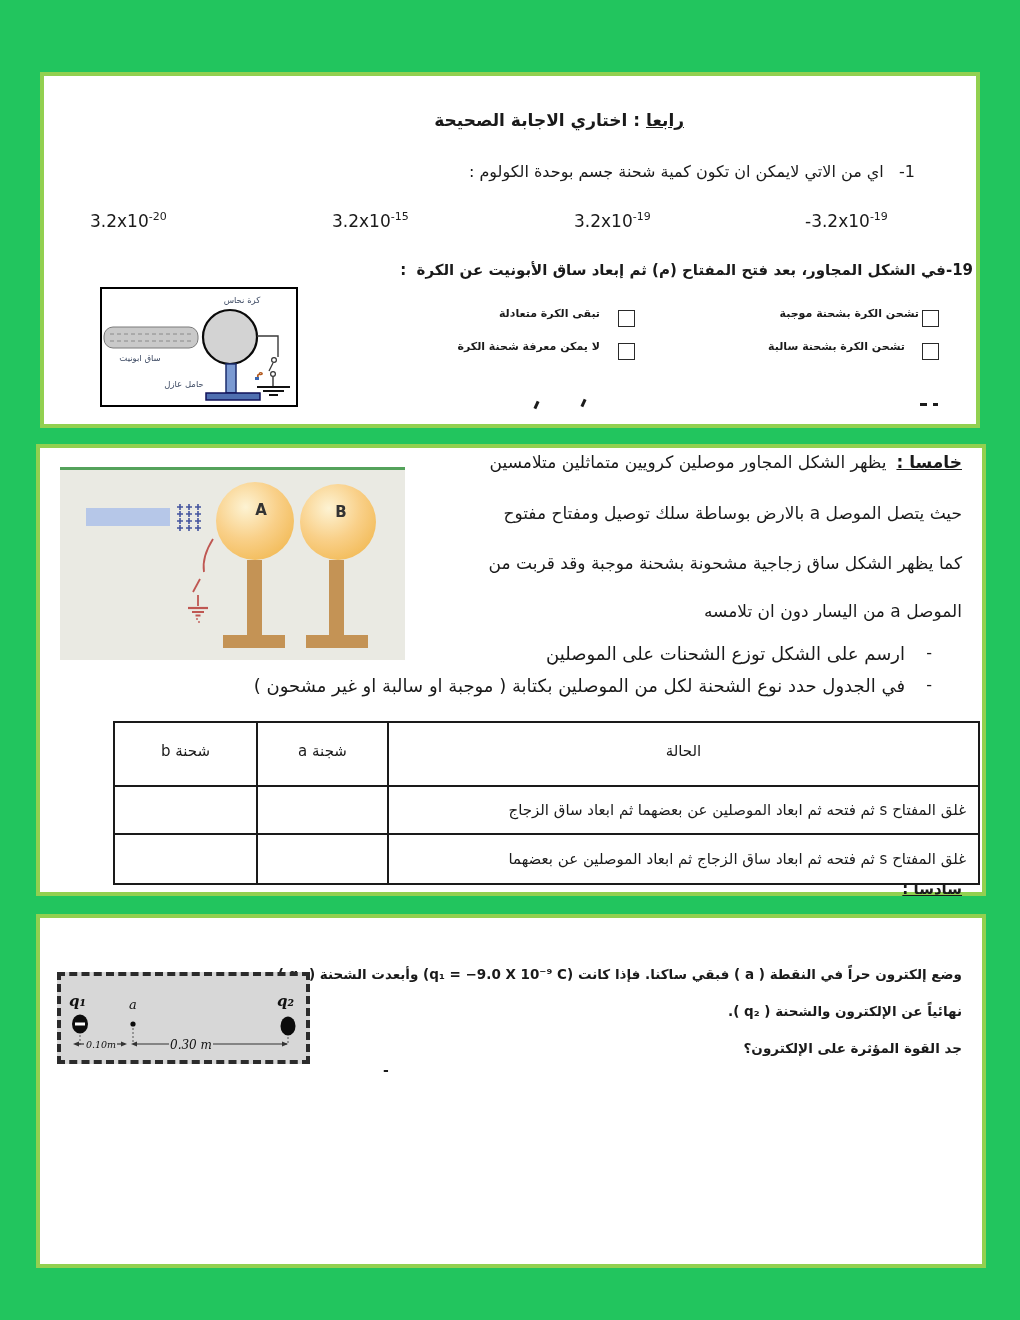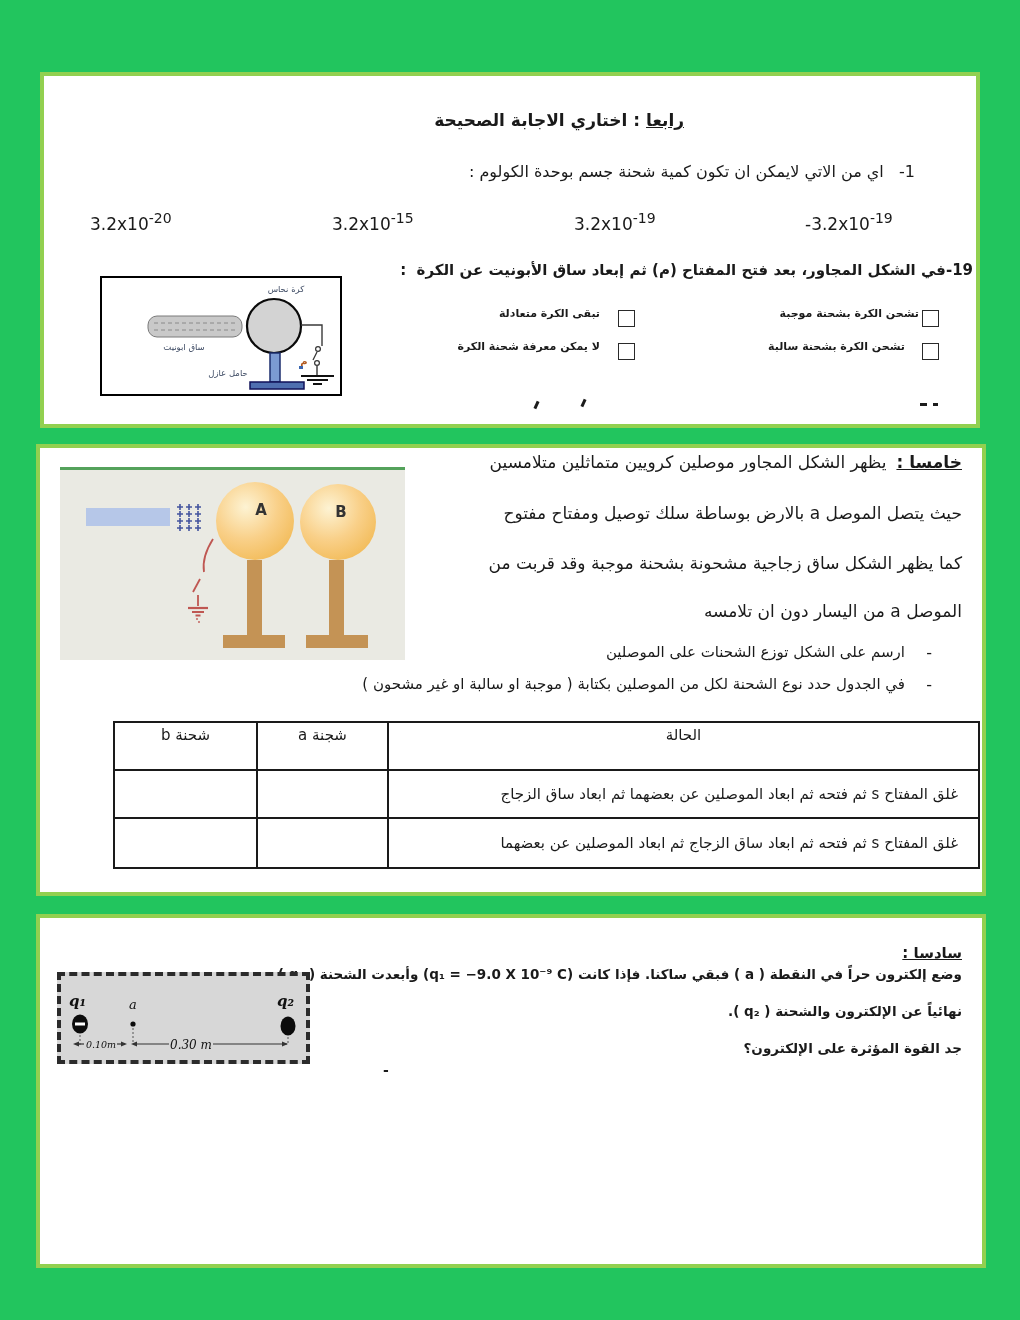--- a/index.html
+++ b/index.html
@@ -12,55 +12,55 @@
   .rtl{direction:rtl;unicode-bidi:plaintext;white-space:nowrap;}
   .nowrap{white-space:nowrap;}
   .panel{border:4px solid var(--c-box);background:#fff;}
   .u{text-decoration:underline;}
 
   
   #s4-panel{left:40px;top:72px;width:932px;height:348px;}
   #s4-heading{right:336px;top:110px;font-size:17px;font-weight:bold;}
   #s4-q1{right:105px;top:162px;font-size:16px;}
   .opt{top:210px;font-size:17px;direction:ltr;}
-  .opt sup{font-size:14px;margin-top:31px;}
+  .opt sup{font-size:11px;margin-top:31px;}
   #opt-1{left:90px;} #opt-2{left:332px;} #opt-3{left:574px;} #opt-4{left:805px;}
   #s4-q19{right:47px;top:261px;font-size:15px;font-weight:bold;}
   .chk{width:15px;height:15px;border:1.8px solid #2a2a2a;background:#fff;}
   .chk-label{font-size:11px;font-weight:bold;}
   #cb-1{left:922px;top:310px;} #lb-1{right:101px;top:307px;}
   #cb-2{left:618px;top:310px;} #lb-2{right:420px;top:307px;}
   #cb-3{left:922px;top:343px;} #lb-3{right:115px;top:340px;}
   #cb-4{left:618px;top:343px;} #lb-4{right:420px;top:340px;}
-  #fig19{left:100px;top:276px;width:194px;height:116px;border:2px solid #000;background:#fff;padding-left:44px;}
+  #fig19{left:100px;top:287px;width:194px;height:116px;border:2px solid #000;background:#fff;}
 
   .artifact{background:#1c1c1c;}
   #art-t1{left:531px;top:397px;width:3px;height:8px;transform:rotate(24deg);}
   #art-t2{left:578px;top:395px;width:3px;height:8px;transform:rotate(24deg);}
   #art-d1{left:916px;top:399px;width:7px;height:3px;}
   #art-d2{left:929px;top:399px;width:5px;height:3px;}
 
   
   #s5-panel{left:36px;top:444px;width:942px;height:444px;}
   #fig5{left:60px;top:467px;width:345px;height:190px;background:#eaeae3;border-top:3px solid #54a25b;}
   .s5-line{right:58px;font-size:17px;}
   #s5-l1{top:452px;} #s5-l2{top:503px;} #s5-l3{top:553px;} #s5-l4{top:601px;}
   #s5-l1 .head{font-weight:bold;text-decoration:underline;padding-left:10px;}
   .s5-bullet-dash{font-size:16px;right:88px;}
-  .s5-bullet{font-size:15px;right:115px;}
+  .s5-bullet{font-size:18px;right:115px;}
   #s5-b1d,#s5-b1{top:643px;} #s5-b2d,#s5-b2{top:675px;}
   #s5-table{left:113px;top:721px;border-collapse:collapse;direction:rtl;table-layout:fixed;}
   #s5-table td{border:2px solid #1a1a1a;font-size:15px;padding:0;}
-  #s5-table .hdr{vertical-align:top;text-align:center;padding-top:3px;height:43px;}
-  #s5-table .case-cell{text-align:right;padding-right:20px;vertical-align:middle;}
+  #s5-table .hdr{vertical-align:top;text-align:center;padding-top:19px;height:43px;}
+  #s5-table .case-cell{text-align:right;padding-right:12px;vertical-align:middle;}
   #s5-table .r1{height:48px;} #s5-table .r2{height:50px;}
 
   
   #s6-panel{left:36px;top:914px;width:942px;height:346px;}
-  #s6-heading{right:58px;top:944px;font-size:15px;font-weight:bold;text-decoration:underline;}
+  #s6-heading{right:58px;top:880px;font-size:15px;font-weight:bold;text-decoration:underline;}
   .s6-line{right:58px;font-size:13.5px;font-weight:bold;}
   #s6-l1{top:966px;} #s6-l2{top:1003px;} #s6-l3{top:1040px;}
   .ltr-formula{direction:ltr;unicode-bidi:embed;}
   #s6-dash{left:383px;top:1062px;font-size:14px;font-weight:bold;}
   #fig6{left:57px;top:972px;width:245px;height:84px;background:#d7d7d7;border:4px dashed #2b2b2b;}
 
   svg text.ar{font-family:"DejaVu Sans",sans-serif;}
   svg text.math{font-family:"DejaVu Serif",serif;font-style:italic;}
 </style>
 </head>

